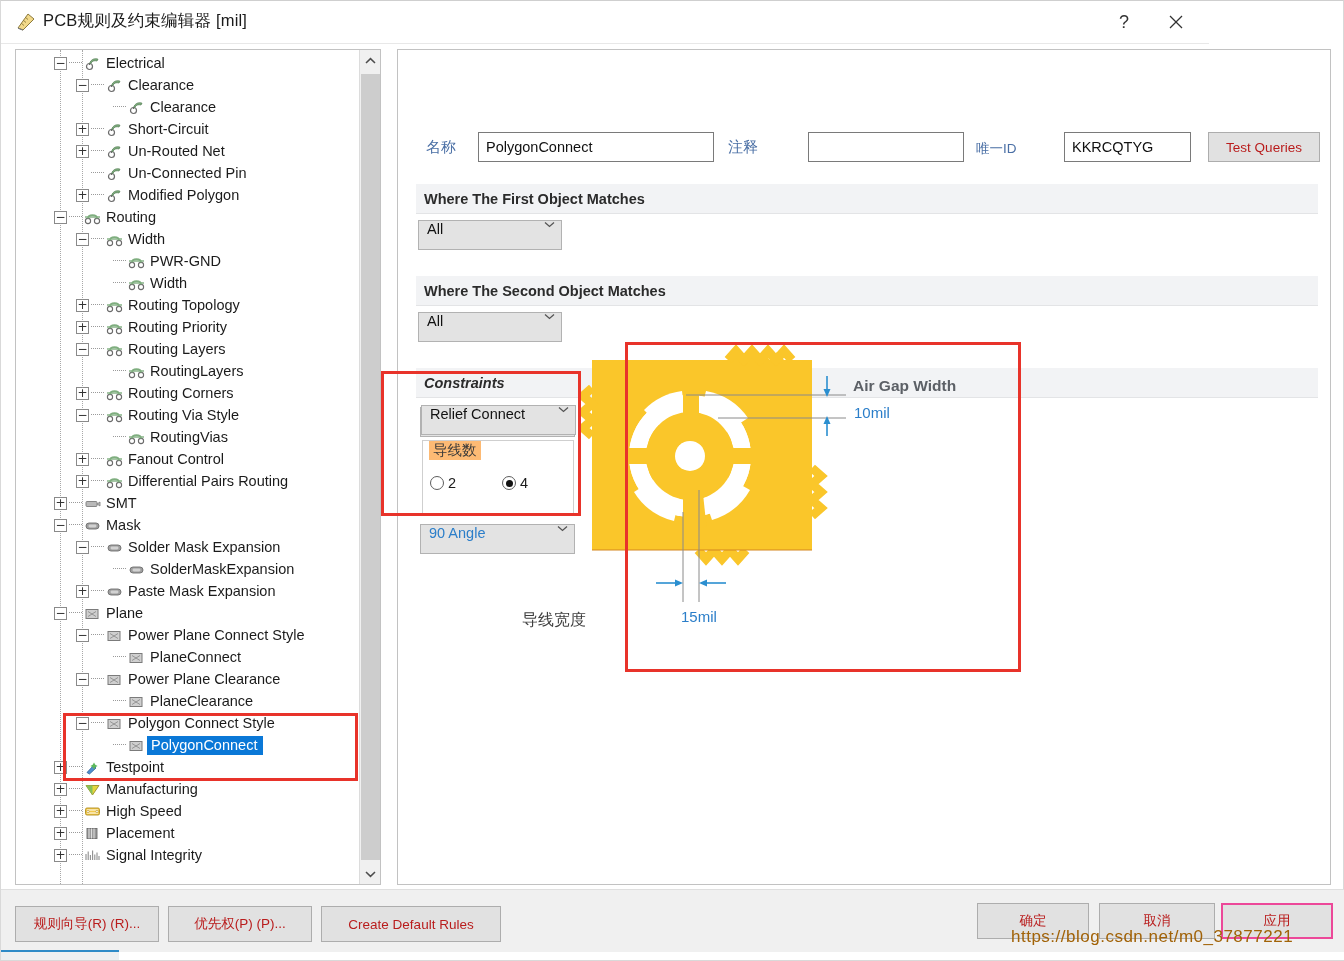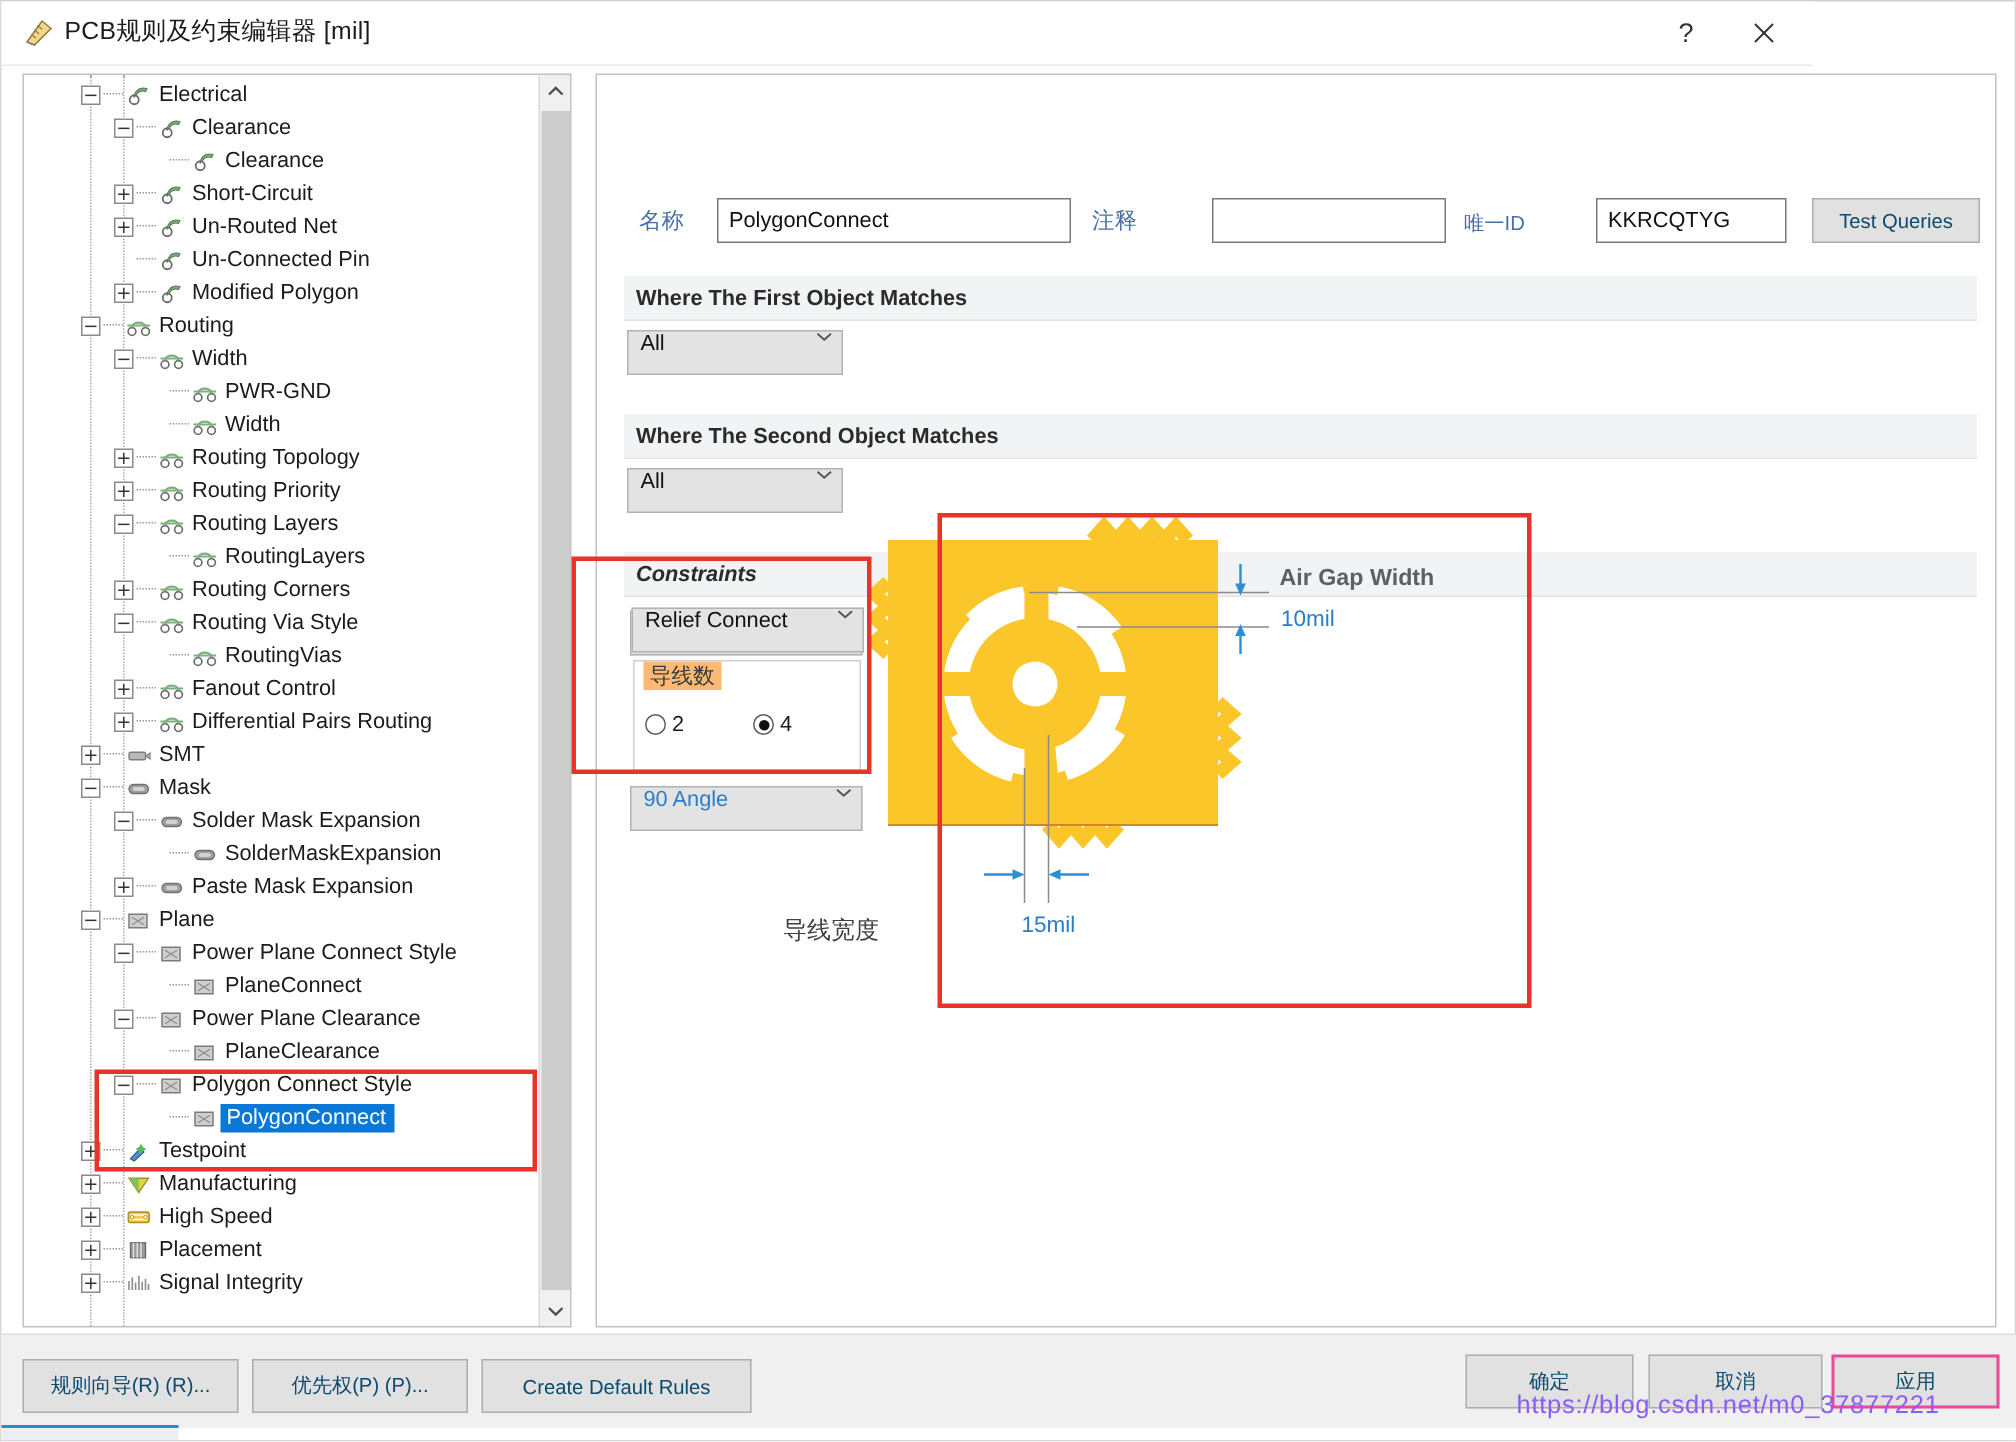--- a/index.html
+++ b/index.html
@@ -128,21 +128,21 @@
   .textbox {
     position: absolute; box-sizing: border-box;
     border: 1px solid #7a7a7a; background: #ffffff;
     font-size: 14.5px; color: #111; font-family: "Liberation Sans", sans-serif;
     padding: 0 7px; height: 30px; line-height: 28px;
     outline: none;
   }
   .btn {
     position: absolute; box-sizing: border-box;
     background: #e1e1e1; border: 1px solid #adadad;
-    font-size: 13.5px; color: #0c4a6e;
+    font-size: 13.5px; color: #b91c1c;
     display: flex; align-items: center; justify-content: center;
     font-family: "Liberation Sans", sans-serif;
     cursor: default;
   }
   .section-head {
     position: absolute; left: 18px; width: 902px; height: 30px;
     background: #f2f3f5;
     border-bottom: 1px solid #e3e4e6;
     display: flex; align-items: center;
     box-sizing: border-box;
@@ -212,21 +212,21 @@
     width: 1344px; height: 70px;
     background: #f0f0f0;
     border-top: 1px solid #dfdfdf;
   }
   .footer .btn { height: 36px; }
   .btn.default {
     border: 2px solid #ec4899; background: #e1e1e1;
   }
   .watermark {
     position: absolute; left: 1010px; top: 926px;
-    font-size: 17px; color: #8b5cf6; letter-spacing: .5px;
+    font-size: 17px; color: #a16207; letter-spacing: .5px;
     white-space: nowrap; pointer-events: none;
   }
   .bottom-strip {
     position: absolute; left: 0; bottom: 0;
     width: 1344px; height: 8px; background: #ffffff;
   }
   .bottom-tab {
     position: absolute; left: 0; bottom: 0; width: 118px; height: 8px;
     background: #eceff1; border-top: 2px solid #2d8ac7;
   }

